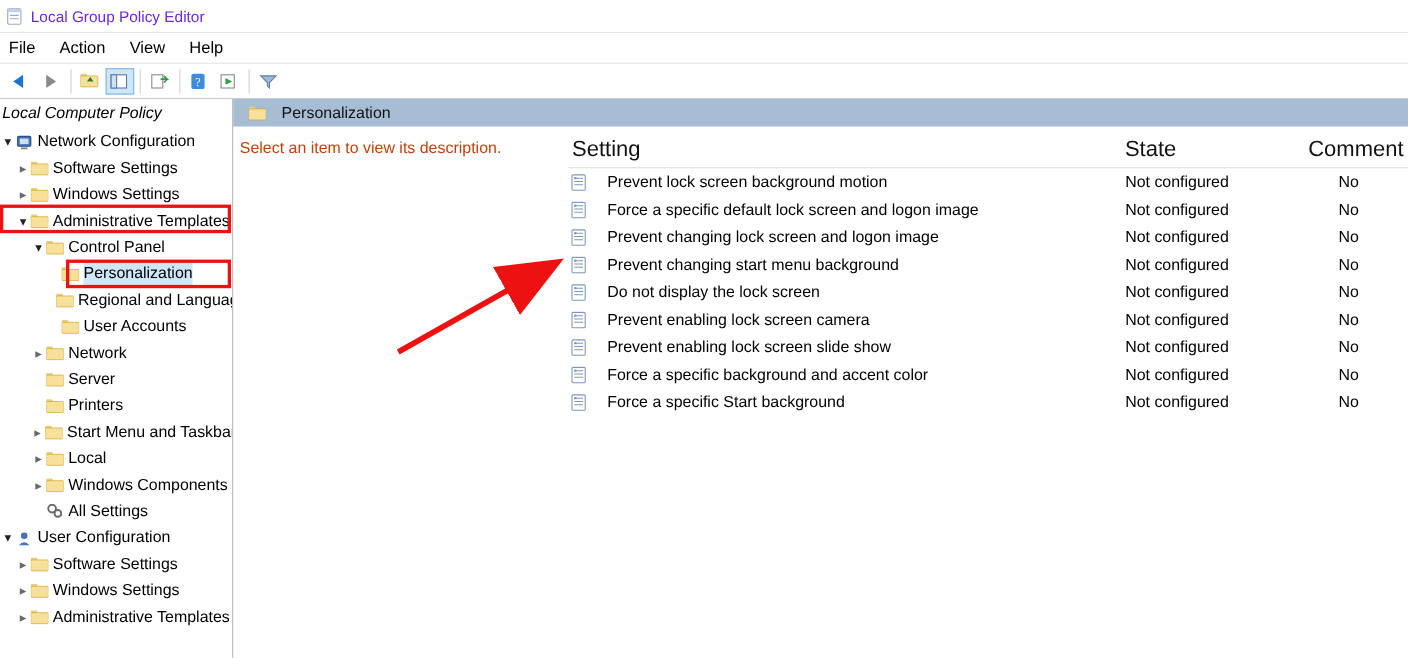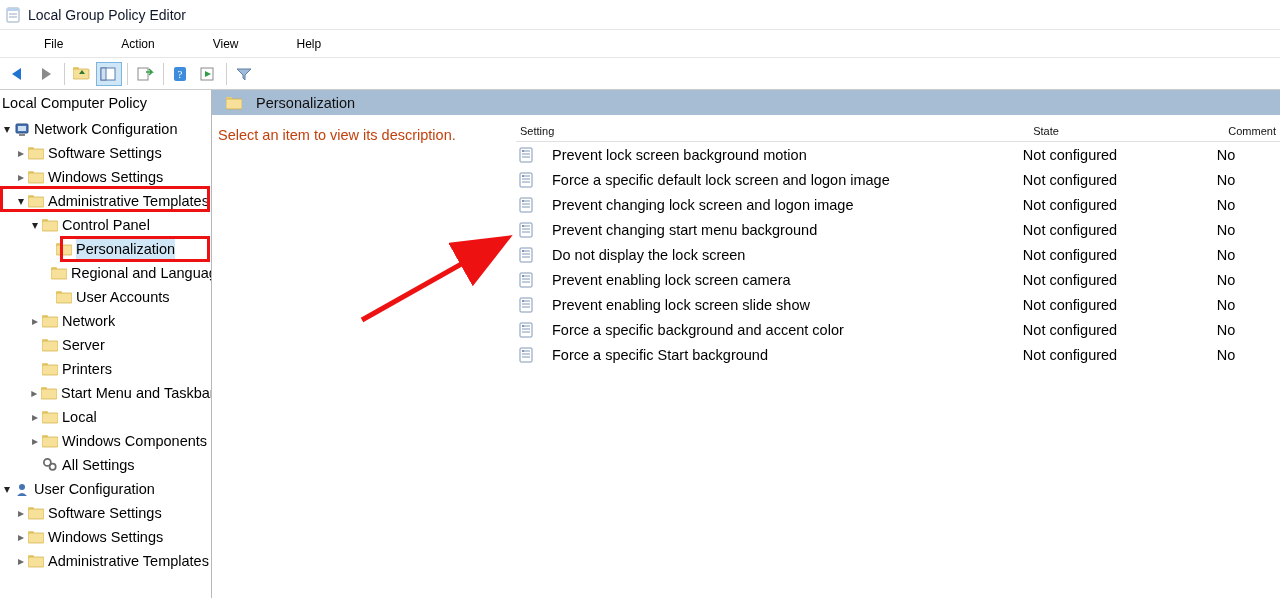--- a/index.html
+++ b/index.html
@@ -14,30 +14,30 @@
     overflow: hidden;
   }
   
   .titlebar {
     display: flex; align-items: center;
     height: 30px;
     padding: 0 6px;
     border-bottom: 1px solid #e5e5e5;
   }
   .titlebar .app-icon { width:16px; height:16px; margin-right:6px; }
-  .titlebar .title { font-size: 14px; color:#0f172a; }
+  .titlebar .title { font-size: 14px; color:#6d28d9; }
 
   
   .menubar {
     display:flex; align-items:center;
     height:28px;
     padding:0 8px;
     border-bottom:1px solid #e5e5e5;
   }
-  .menubar .menu-item { margin-right:22px; font-size:12px; color:#000; cursor:default;margin-left:36px;}
+  .menubar .menu-item { margin-right:22px; font-size:15px; color:#000; cursor:default;}
 
   
   .toolbar {
     display:flex; align-items:center;
     height:32px;
     padding:0 6px;
     border-bottom:1px solid #ccc;
   }
   .toolbar .tbtn {
     width:26px; height:24px;
@@ -62,21 +62,21 @@
   }
   .treepane {
     width:212px; flex:0 0 212px;
     border-right:1px solid #b8b8b8;
     font-size:14.5px;
     line-height:23px;
     overflow:hidden;
     white-space:nowrap;
     position:relative;
   }
-  .treepane .root-label { padding:2px 4px 2px 2px; }
+  .treepane .root-label { padding:2px 4px 2px 2px;font-style:italic; }
   .treepane .node { display:flex; align-items:center; height:24px; }
   .treepane .chev { width:14px; text-align:center; color:#6a6a6a; font-size:12px; cursor:default;}
   .treepane .chev.open { color:#222; }
   .treepane .spacer14 { display:inline-block; width:14px; }
   .treepane .ficon { width:16px; height:14px; margin-right:4px; flex:0 0 16px;}
   .treepane .lbl { overflow:hidden; text-overflow:clip; }
   .treepane .ind { display:inline-block; }
   .treepane .selected .lbl { background:#cfe6f7; }
 
   
@@ -100,21 +100,21 @@
   .desc-col {
     width:300px; flex:0 0 300px;
     padding:6px 4px 0 2px;
     font-size:14.5px;
     color:#c2410c;
   }
   .list-col { flex:1 1 auto; }
   .list-header {
     display:flex;
     border-bottom:1px solid #e0e0e0;
-    font-size:11px;
+    font-size:20px;
     color:#111;
   }
   .col-setting { flex:0 0 440px; padding:4px 4px; }
   .col-state   { flex:0 0 180px; padding:4px 4px; text-align:center;}
   .col-comment { flex:1 1 auto; padding:4px 4px; text-align:right;}
   .row {
     display:flex; align-items:center;
     height:25px;
     font-size:14.5px;
     gap:12px;

